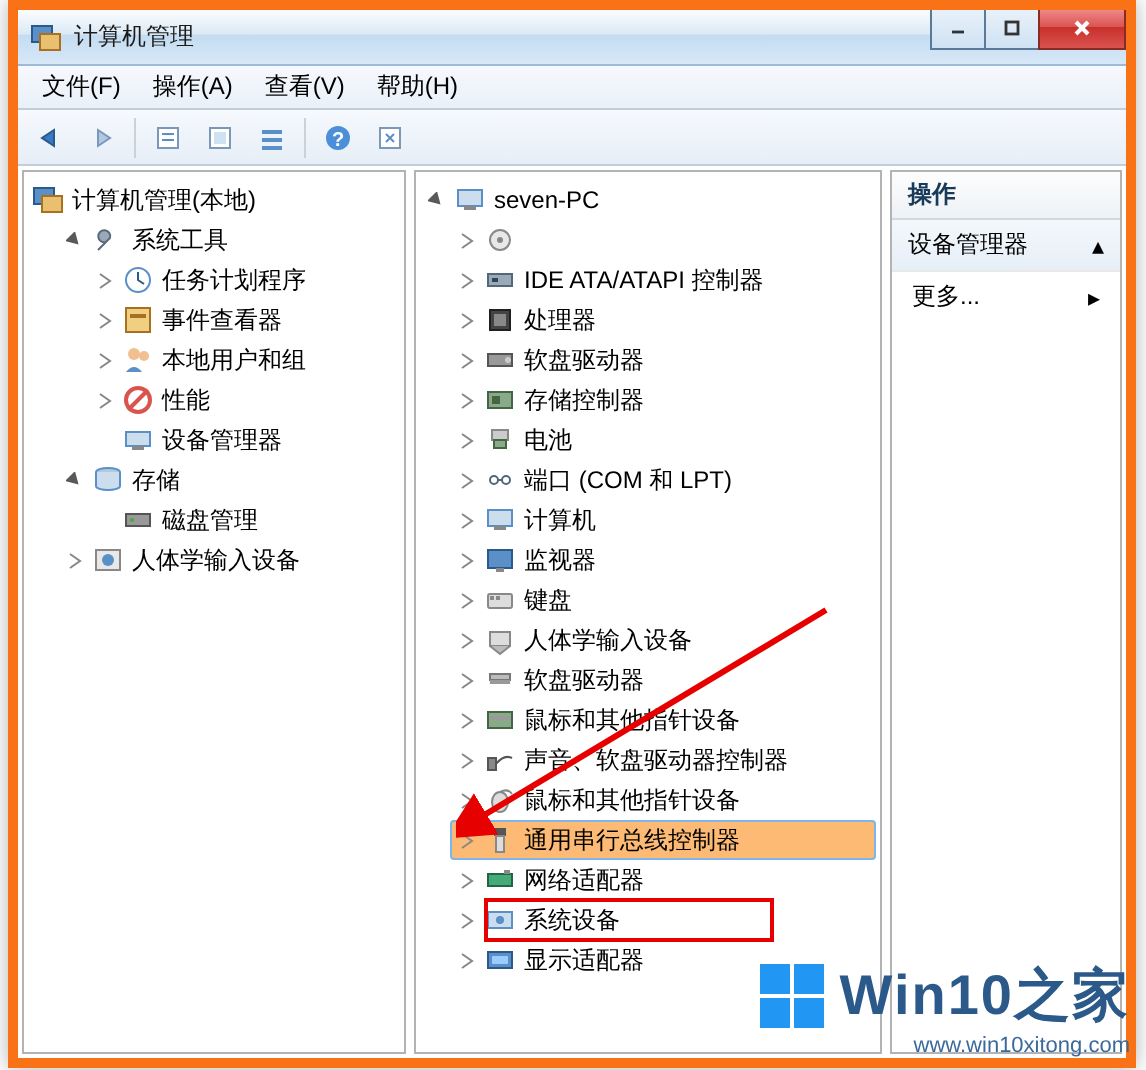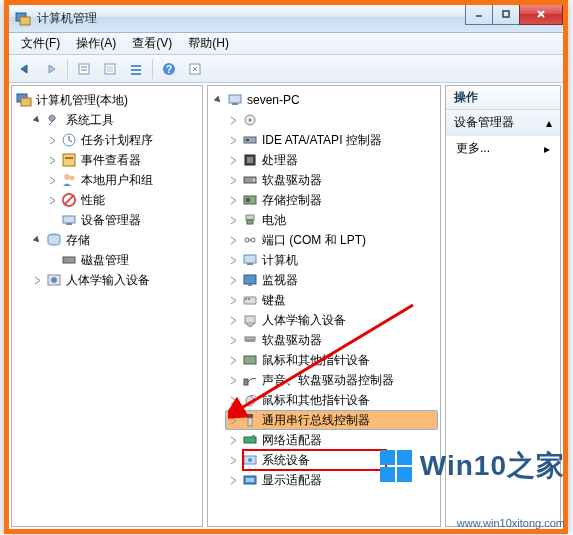--- a/index.html
+++ b/index.html
@@ -117,21 +117,21 @@
 .redarrow {
   position:absolute; left:228px; top:300px; width:190px; height:120px;
   pointer-events:none;
 }
 
 .watermark {
   position:absolute; right:8px; bottom:6px; text-align:right;
   color:#2b5a8a;
 }
 .watermark .brand { font-size:28px; font-weight:bold; letter-spacing:1px; display:flex; align-items:center; justify-content:flex-end; gap:8px;}
-.watermark .url { font-size:11px; color:#3a6a9a;margin-top:32px; }
+.watermark .url { font-size:11px; color:#3a6a9a; }
 .winlogo { width:32px; height:32px; display:grid; grid-template:1fr 1fr/1fr 1fr; gap:2px; }
 .winlogo div{ background:#2196f3; }
 </style>
 </head>
 <body>
 
 <div class="window">
 
   <div class="titlebar">
     <svg class="ti" viewBox="0 0 16 16">

